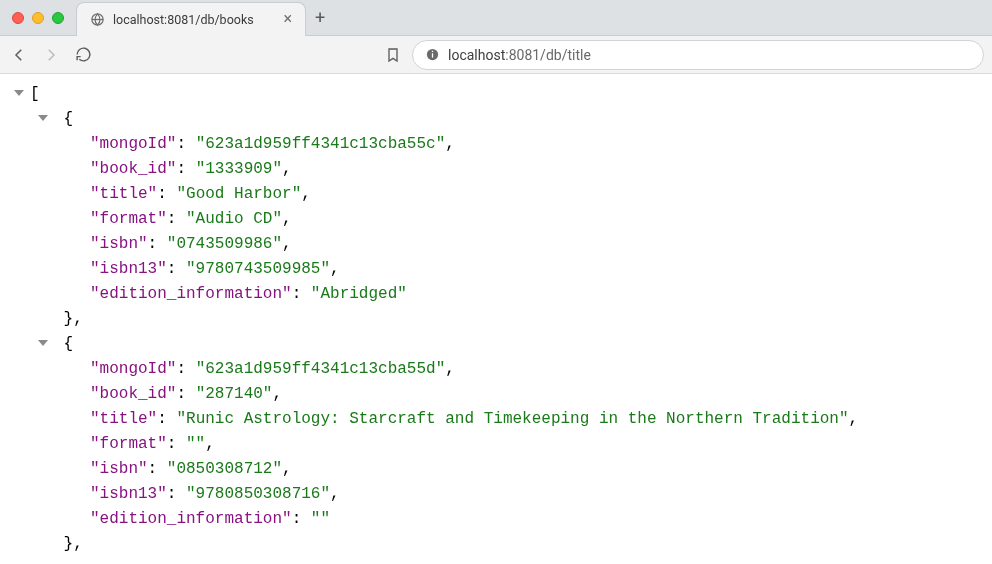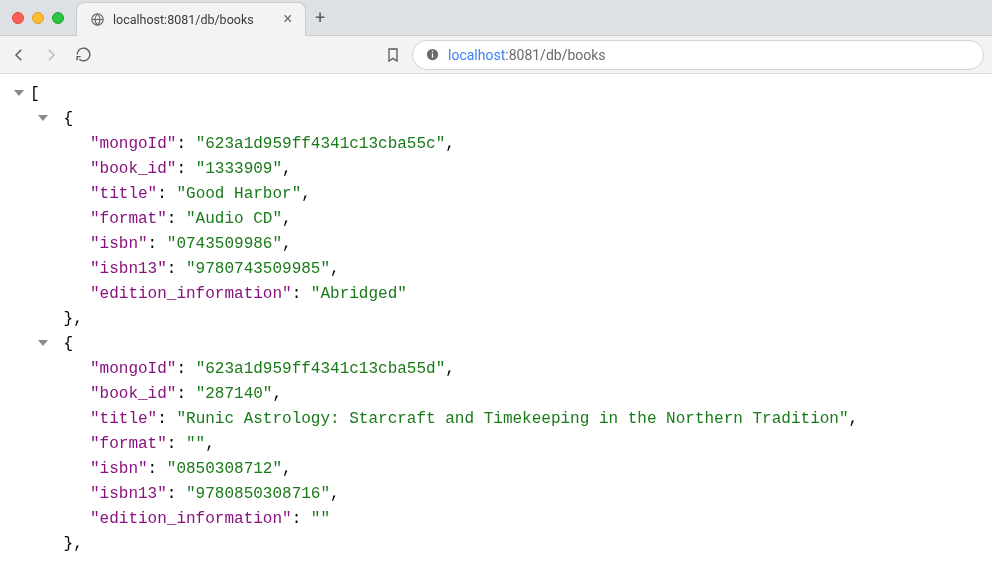--- a/index.html
+++ b/index.html
@@ -73,21 +73,21 @@
     border:1px solid #d0d3d7;
     border-radius: 18px;
     height: 30px;
     display:flex;
     align-items:center;
     padding: 0 12px;
     gap: 8px;
   }
   .addr-info-icon { color:#6a6a6a; display:flex; align-items:center; }
   .addr-text { font-size:14px; color:#6a6a6a; }
-  .addr-text .host { color:#3b82f6;text-align:center; }
+  .addr-text .host { color:#404040;text-align:center; }
   .content {
     padding: 8px 0 0 0;
     font-family: Menlo, Consolas, "Courier New", monospace;
     font-size: 16px;
     line-height: 25px;
     color: #000;
     overflow:hidden;
   }
   .json-line { white-space: pre; }
   .toggle {
@@ -155,21 +155,21 @@
       </svg>
   </div>
   <div class="addrbar">
     <span class="addr-info-icon">
       <svg viewBox="0 0 24 24" width="15" height="15" fill="#6a6a6a">
           <circle cx="12" cy="12" r="9"></circle>
           <rect x="11" y="10" width="2" height="7" fill="#fff"></rect>
           <rect x="11" y="6" width="2" height="2" fill="#fff"></rect>
         </svg>
     </span>
-    <span class="addr-text"><span class="host">localhost</span><span>:8081/db/books</span></span>
+    <span class="addr-text"><span class="host">localhost</span><span>:8081/db/title</span></span>
   </div>
 </div>
 
 <div class="content" id="json-viewer">
 <div class="row">
       <span class="tg-col"><span class="toggle"></span></span>
       <span class=" json-line"><span class="p">[</span></span>
     </div>
     <div class="row">
       <span class="tg-col1"><span class="toggle"></span></span>

